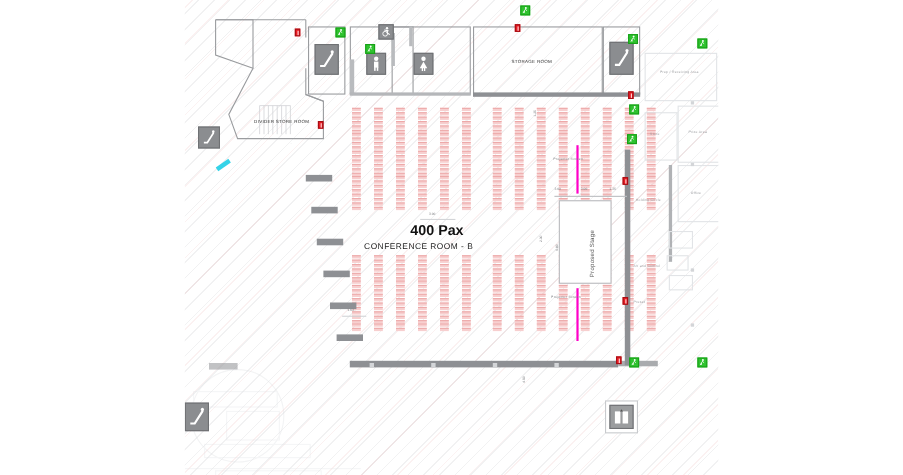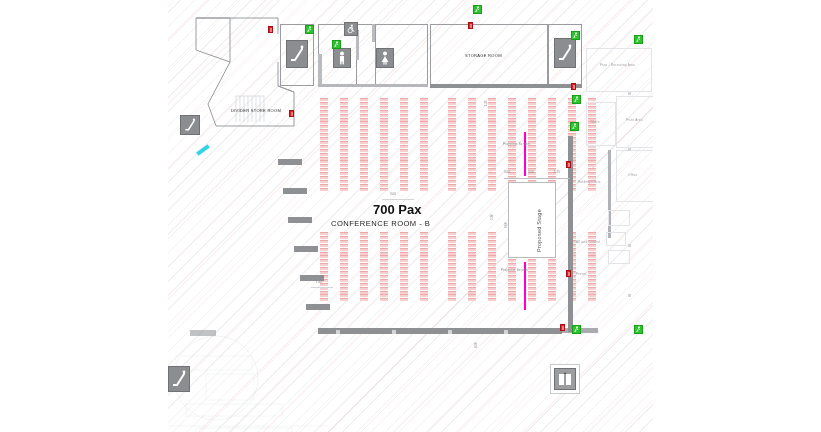--- a/index.html
+++ b/index.html
@@ -788,21 +788,21 @@
           <div class="seat" style="top: 42.9px; background: rgb(247, 207, 207);"></div>
           <div class="seat" style="top: 46.8px; background: rgb(247, 207, 207);"></div>
           <div class="seat" style="top: 50.7px; background: rgb(247, 207, 207);"></div>
           <div class="seat" style="top: 54.6px; background: rgb(247, 207, 207);"></div>
           <div class="seat" style="top: 58.5px; background: rgb(247, 207, 207);"></div>
           <div class="seat" style="top: 62.4px; background: rgb(247, 207, 207);"></div>
           <div class="seat" style="top: 66.3px; background: rgb(247, 207, 207);"></div>
         </div>
       </div>
 
-    <div class="title-main" style="left:205px;top:202px;">700 Pax</div>
+    <div class="title-main" style="left:205px;top:202px;">400 Pax</div>
     <div class="title-sub" style="left:163px;top:219px;">CONFERENCE ROOM - B</div>
 
     <div class="wall" style="left:110px;top:159px;width:24px;height:6px;"></div>
     <div class="wall" style="left:115px;top:188px;width:24px;height:6px;"></div>
     <div class="wall" style="left:120px;top:217px;width:24px;height:6px;"></div>
     <div class="wall" style="left:126px;top:246px;width:24px;height:6px;"></div>
     <div class="wall" style="left:132px;top:275px;width:24px;height:6px;"></div>
     <div class="wall" style="left:138px;top:304px;width:24px;height:6px;"></div>
     <div class="wall" style="left:22px;top:330px;width:26px;height:6px;opacity:.55"></div>
 

